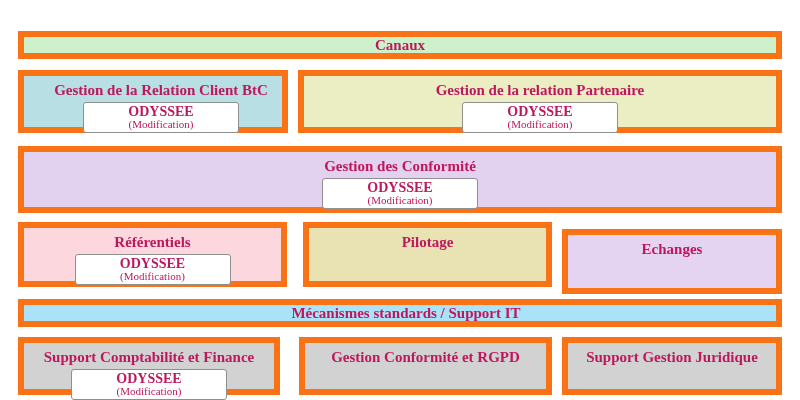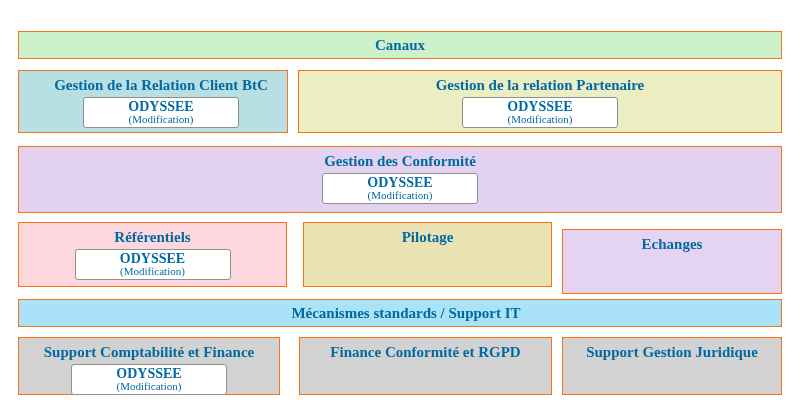--- a/index.html
+++ b/index.html
@@ -7,23 +7,23 @@
     position: relative;
     width: 800px;
     height: 400px;
     background: #ffffff;
     font-family: "Liberation Serif", serif;
     overflow: hidden;
   }
   .block {
     position: absolute;
     box-sizing: border-box;
-    border: 1px solid #f97316;
+    border: 6px solid #f97316;
     text-align: center;
-    color: #0369a1;
+    color: #be185d;
   }
   .band {
     display: flex;
     align-items: center;
     justify-content: center;
   }
   .block-title {
     font-weight: bold;
     font-size: 15px;
     line-height: 17px;
@@ -119,20 +119,20 @@
 
   <div id="blk-compta" class="block" style="background-color: rgb(210, 210, 210);">
     <div class="block-title">Support Comptabilité et Finance</div>
     <div class="app-box" style="background-color: rgb(255, 255, 255);">
       <div class="app-name">ODYSSEE</div>
       <div class="app-status">(Modification)</div>
     </div>
   </div>
 
   <div id="blk-conformite" class="block" style="background-color: rgb(210, 210, 210);">
-    <div class="block-title">Finance Conformité et RGPD</div>
+    <div class="block-title">Gestion Conformité et RGPD</div>
   </div>
 
   <div id="blk-juridique" class="block" style="background-color: rgb(210, 210, 210);">
     <div class="block-title">Support Gestion Juridique</div>
   </div>
 
 </div>
 
 </body></html>

